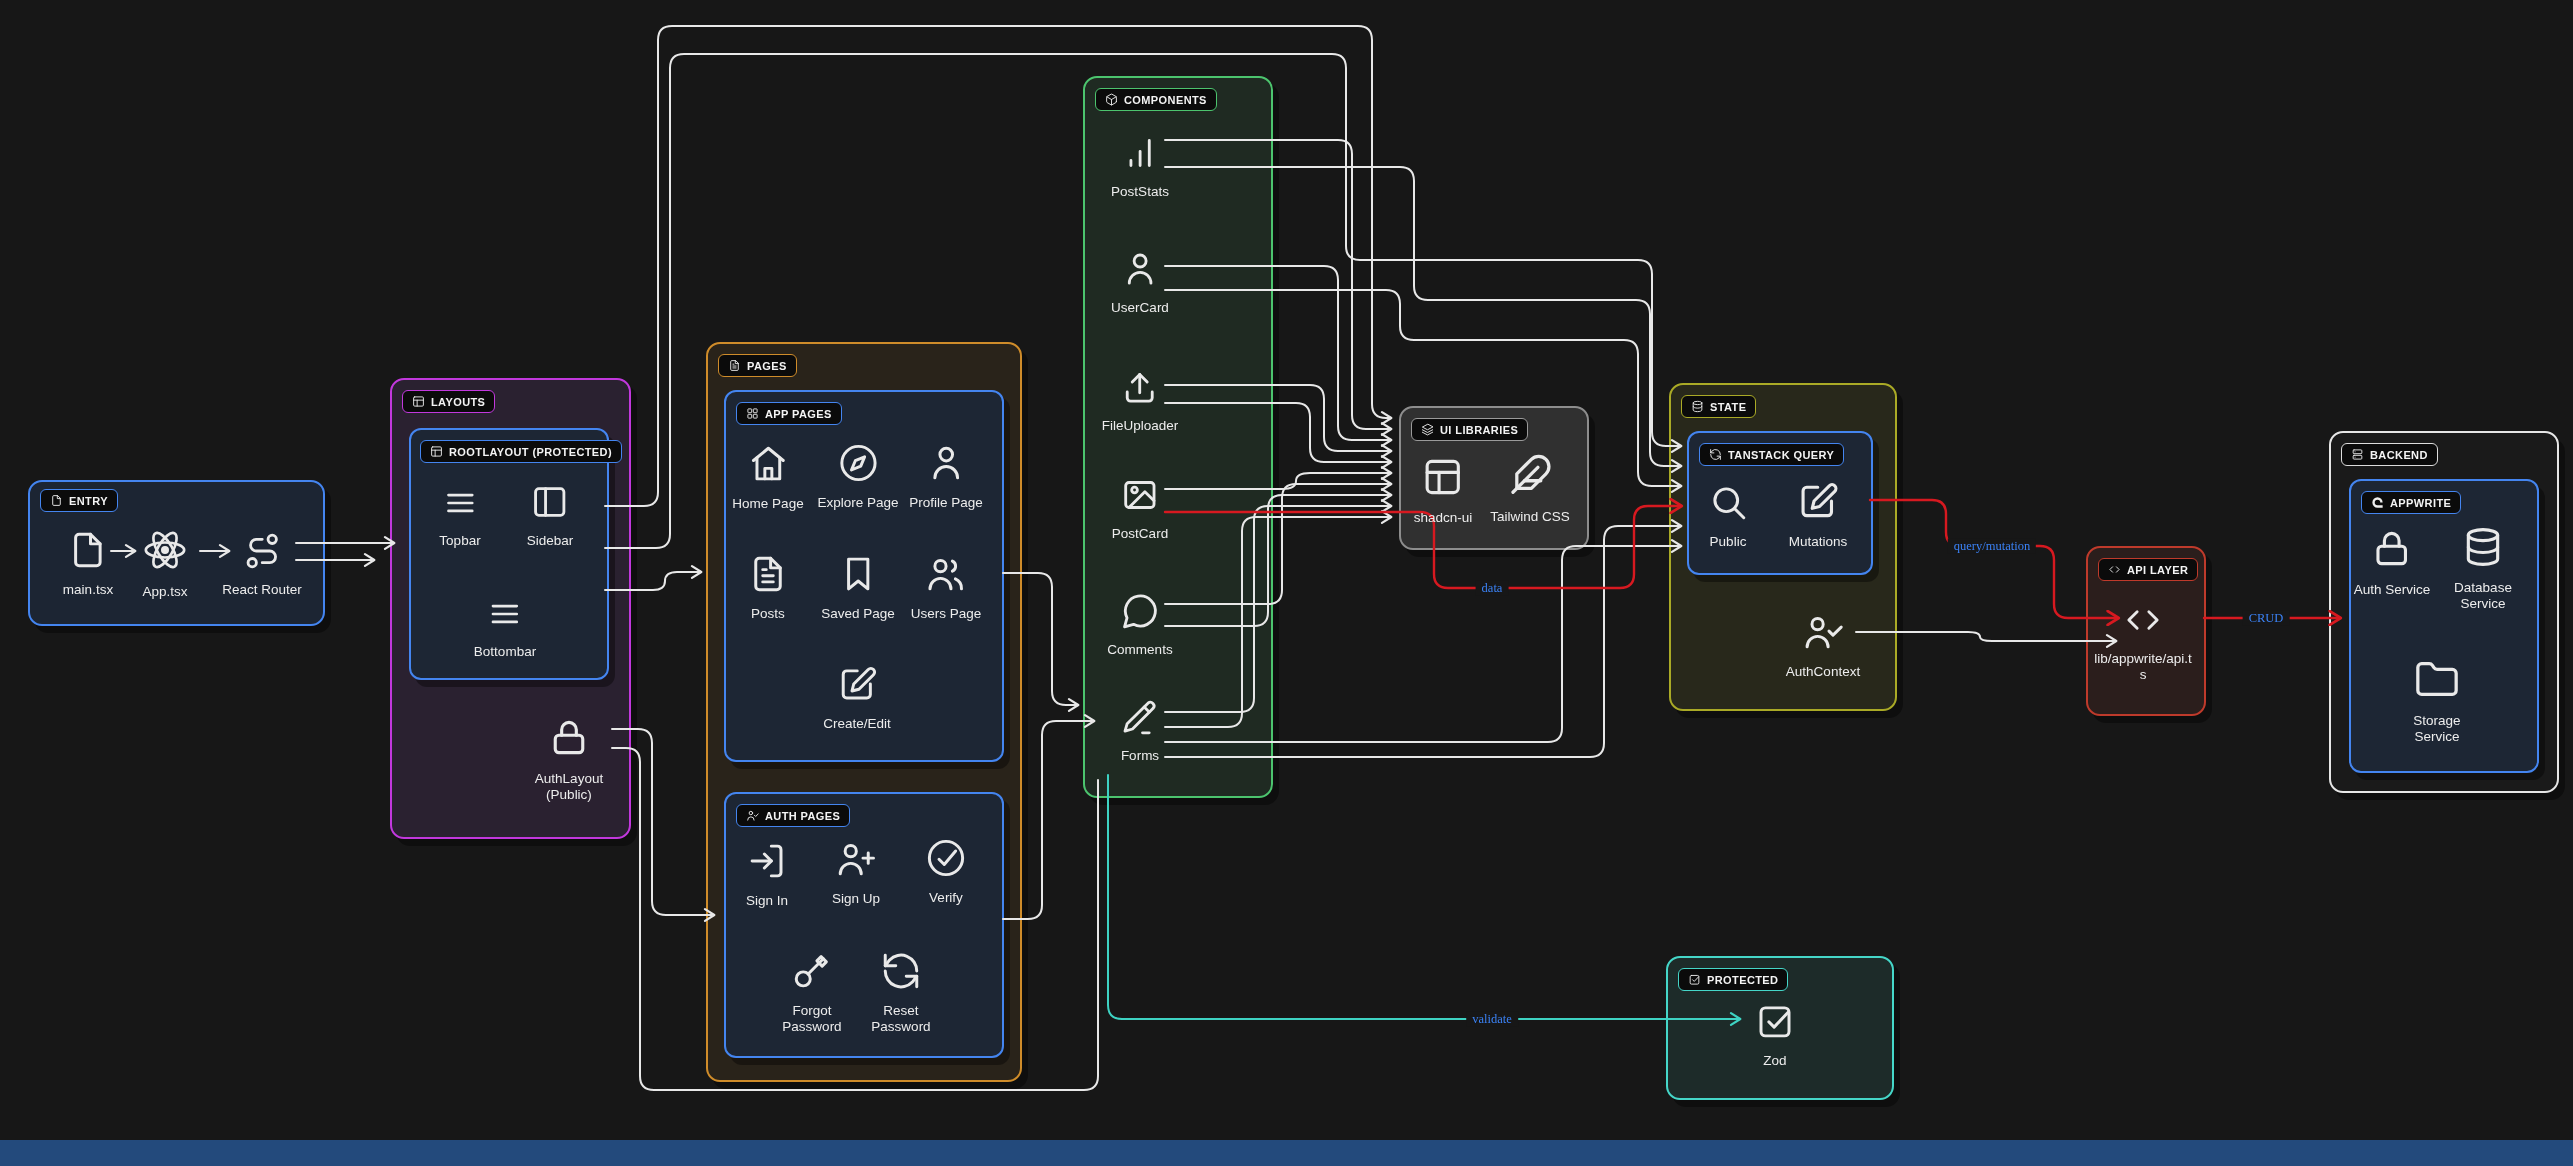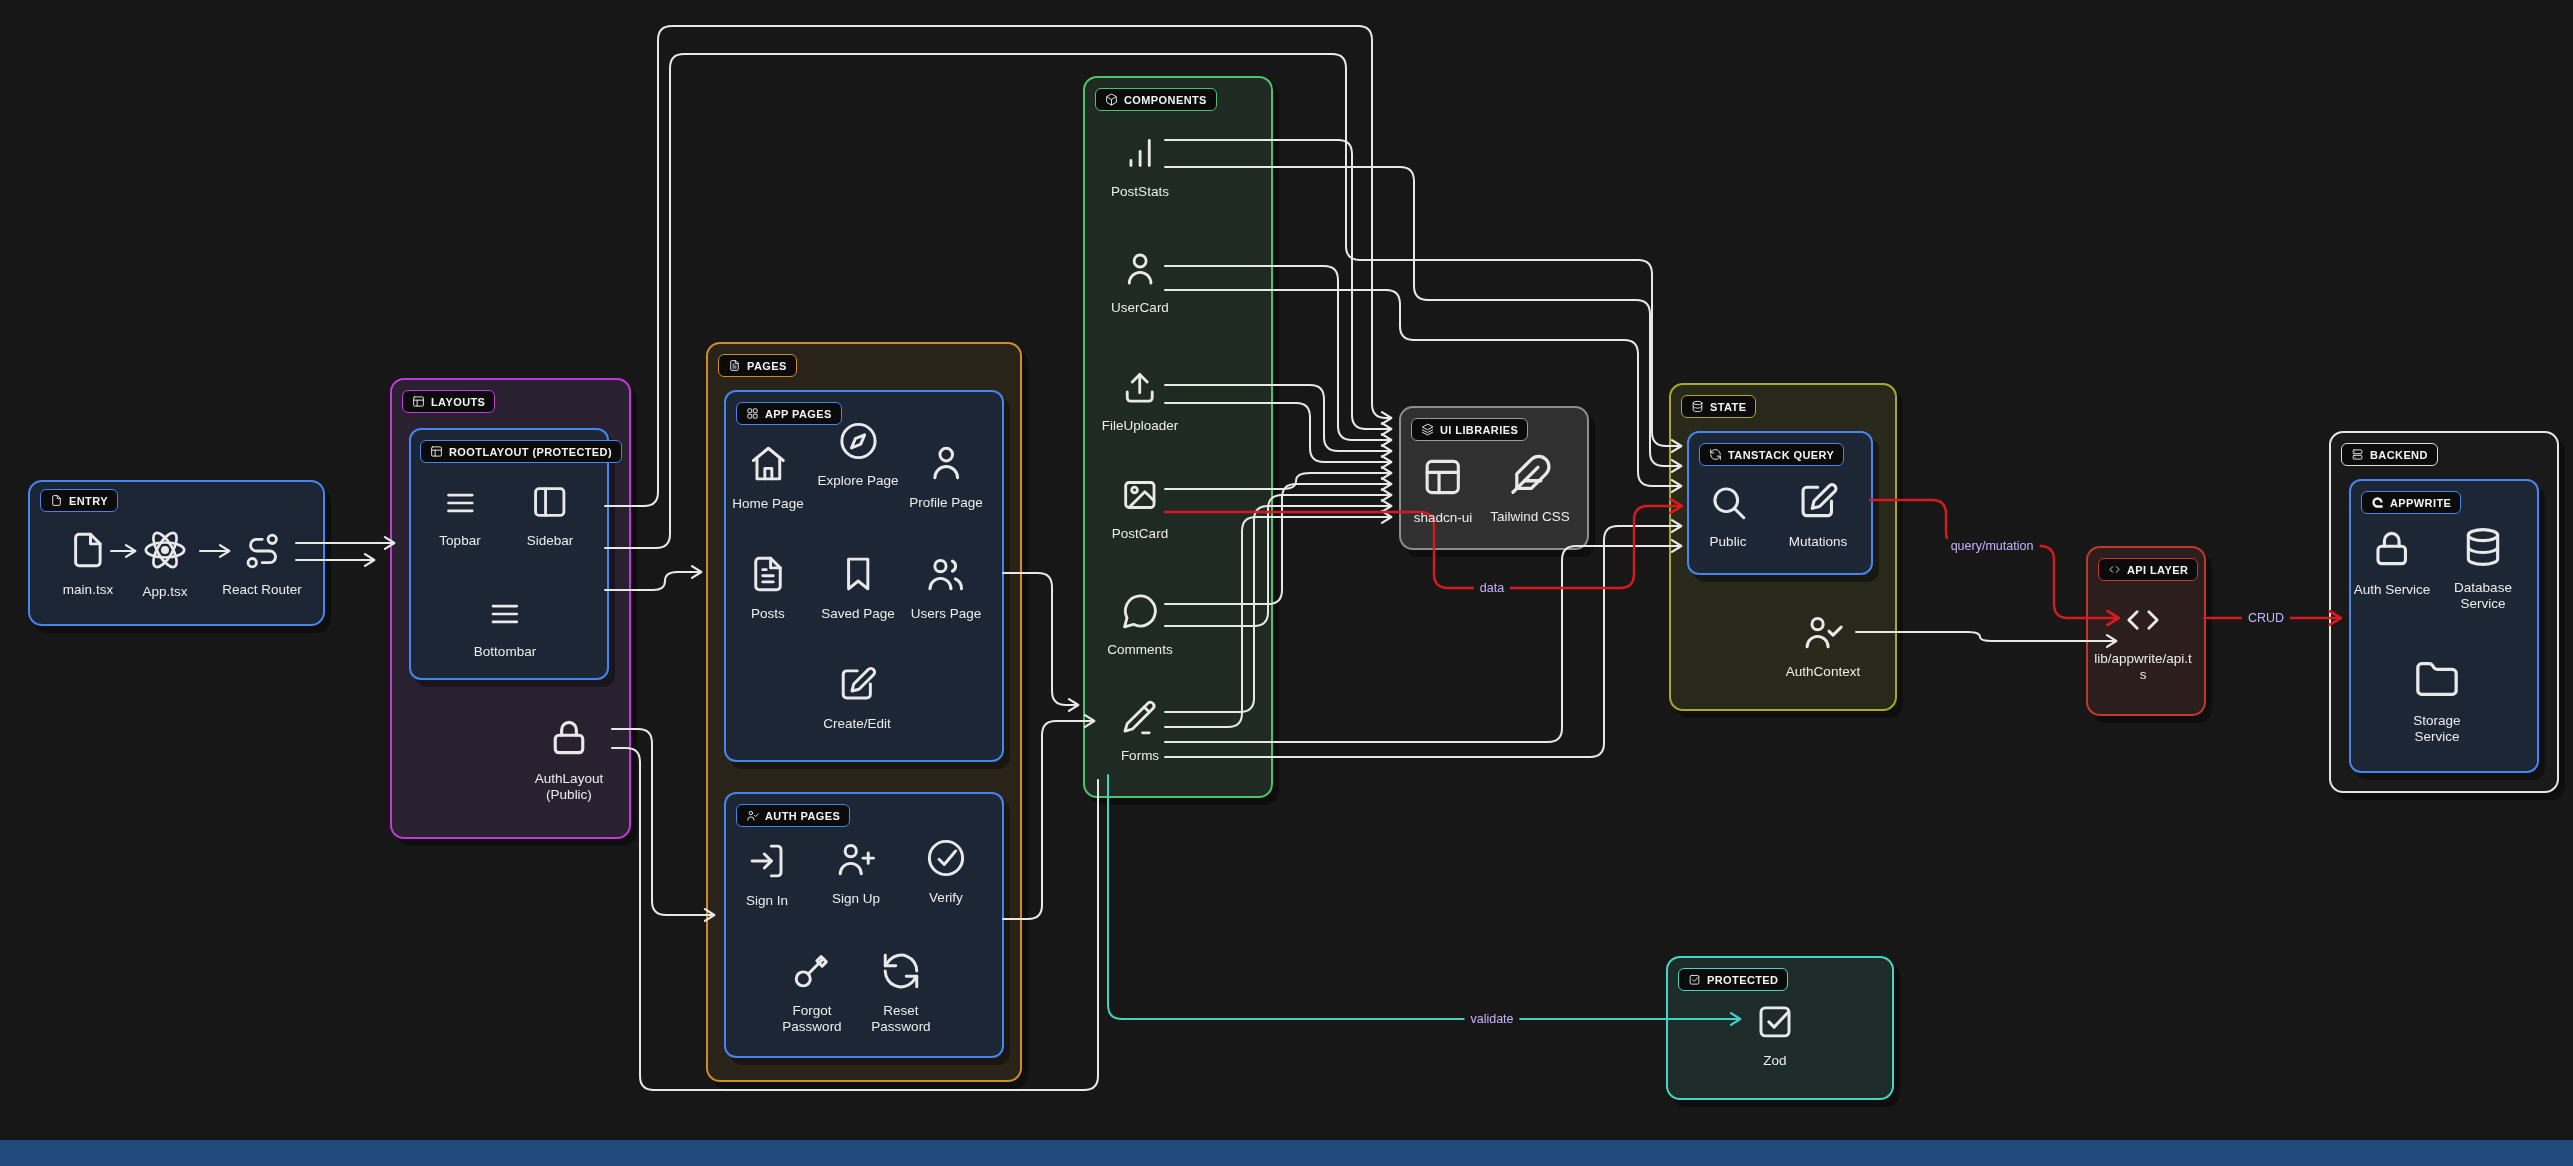--- a/index.html
+++ b/index.html
@@ -17,21 +17,21 @@
   .ni{color:#e9e9e9;}
   .nlabel{margin-top:11px;font-size:13.5px;color:#ededed;text-align:center;line-height:1.2;max-width:120px;}
   .w80 .nlabel{max-width:80px;}
   .brk .nlabel{max-width:98px;word-break:break-all;}
   .wires{position:absolute;left:0;top:0;z-index:5;pointer-events:none;}
   .wires path{fill:none;stroke-linecap:round;}
   .pw{stroke:#e8e8e8;stroke-width:2;}
   .pr{stroke:#d71920;stroke-width:2.4;}
   .pc{stroke:#3ed3c3;stroke-width:2;}
   .elabel{position:absolute;transform:translate(-50%,-50%);background:#171717;
-          padding:0 6px;font-size:12.5px;color:#c4b5fd;z-index:6;white-space:nowrap;}
+          padding:0 6px;font-size:12.5px;color:#3b82f6;z-index:6;white-space:nowrap;font-family:Liberation Serif, serif;}
   .bottombar{position:absolute;left:0;right:0;bottom:0;height:26px;background:#234a7c;z-index:20;}
 </style>
 </head>
 <body>
 
 <svg width="0" height="0" style="position:absolute" aria-hidden="true">
 <defs>
 <symbol id="i-file" viewBox="0 0 24 24" fill="none" stroke="currentColor" stroke-width="1.7" stroke-linecap="round" stroke-linejoin="round">
         <path d="M13.5 3H7a2 2 0 0 0-2 2v14a2 2 0 0 0 2 2h10a2 2 0 0 0 2-2V8.5z"></path>
         <path d="M13.5 3v5.5H19"></path>
@@ -392,21 +392,21 @@
     </svg>
     <div class="nlabel">AuthLayout (Public)</div>
   </div>
 
 <div class="node" style="left:768px;top:443px">
     <svg class="ni" style="width:42px;height:42px">
       <use href="#i-home"></use>
     </svg>
     <div class="nlabel">Home Page</div>
   </div>
-<div class="node" style="left:858px;top:420px">
+<div class="node" style="left:858px;top:442px">
     <svg class="ni" style="width:42px;height:42px">
       <use href="#i-compass"></use>
     </svg>
     <div class="nlabel">Explore Page</div>
   </div>
 <div class="node" style="left:946px;top:442px">
     <svg class="ni" style="width:42px;height:42px">
       <use href="#i-user"></use>
     </svg>
     <div class="nlabel">Profile Page</div>

